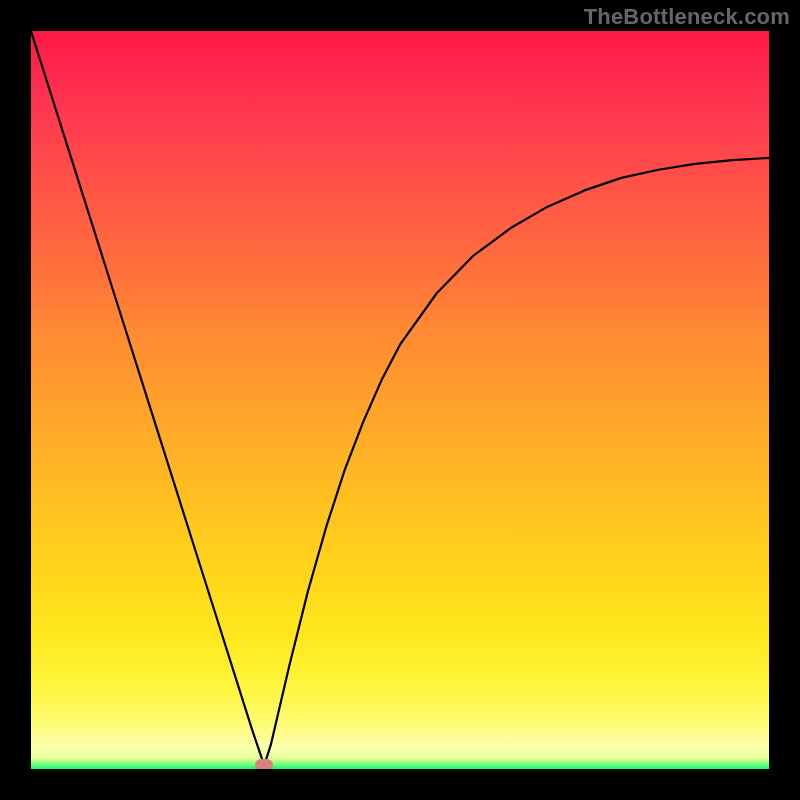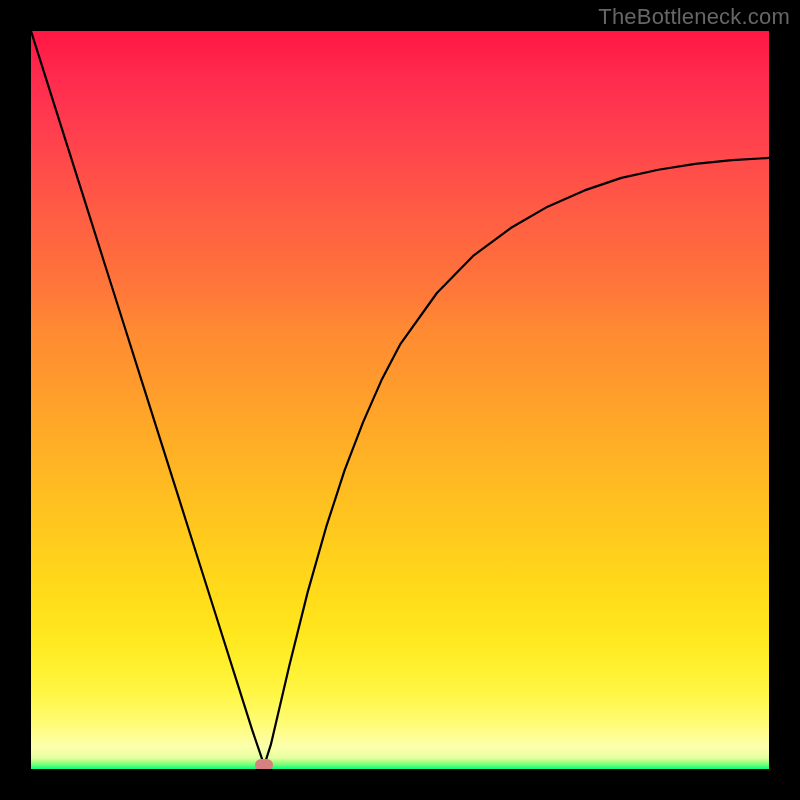--- a/index.html
+++ b/index.html
@@ -14,21 +14,21 @@
     position: relative;
     overflow: hidden;
     font-family: Arial, Helvetica, sans-serif;
   }
   .watermark {
     position: absolute;
     top: 4px;
     right: 10px;
     color: #666666;
     font-size: 22px;
-    font-weight: 400;
+    font-weight: 700;
     z-index: 100;
     letter-spacing: 0.2px;
   }
   .plot-area {
     position: absolute;
     top: 31px;
     left: 31px;
     width: 738px;
     height: 738px;
     overflow: hidden;

